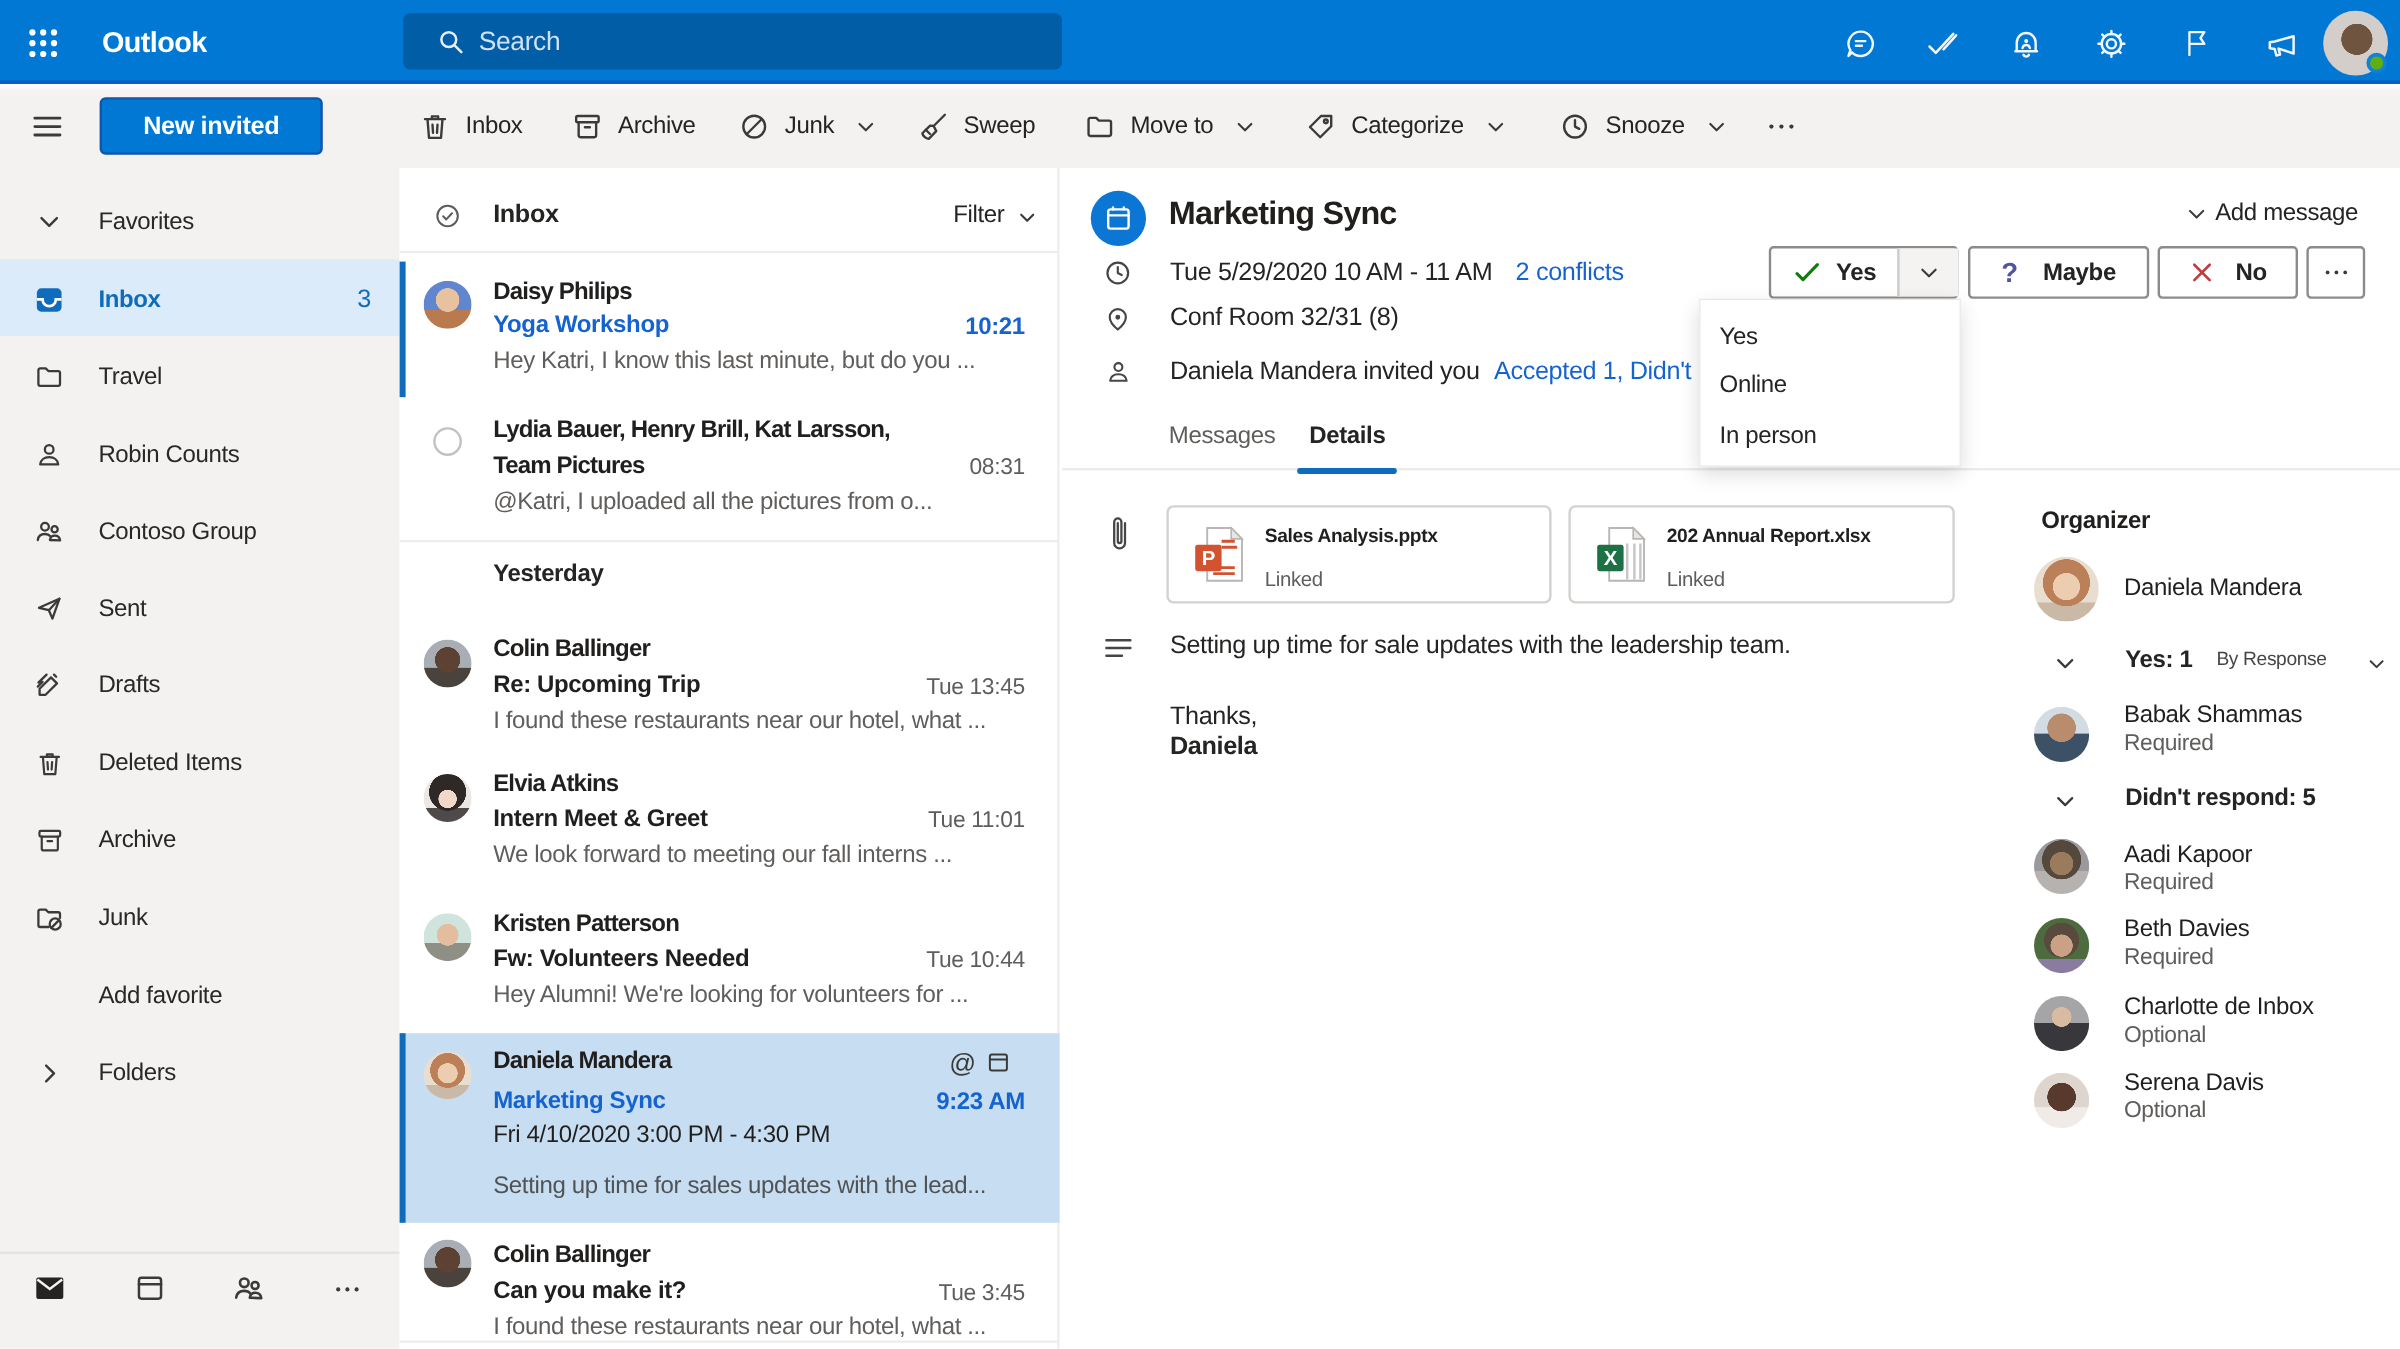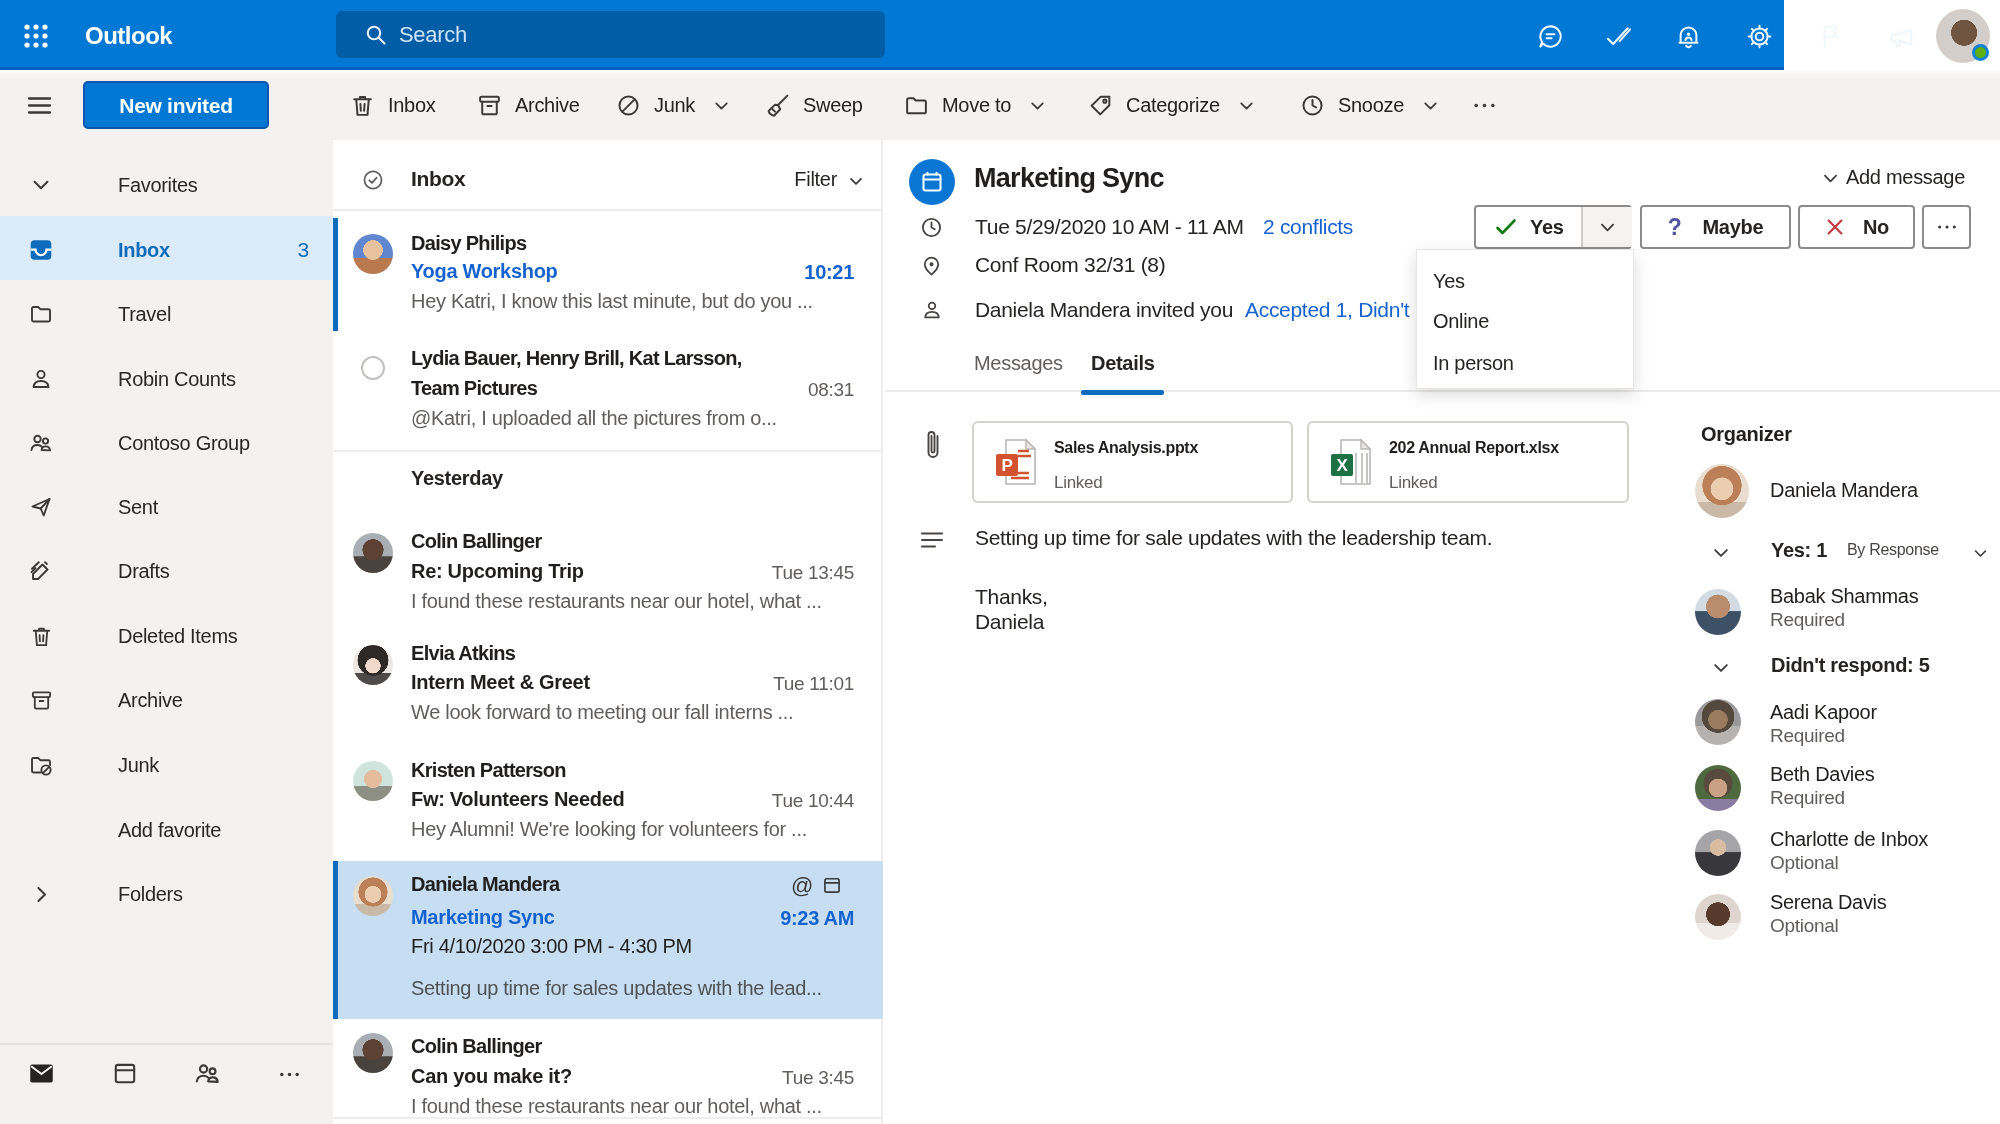--- a/index.html
+++ b/index.html
@@ -2,21 +2,21 @@
 <html><head>
 <meta charset="utf-8">
 <style>
 * { margin:0; padding:0; box-sizing:border-box; }
 html,body { width:2000px; height:1124px; overflow:hidden; }
 body { font-family:"Liberation Sans", sans-serif; color:#252423; background:#fff; letter-spacing:-0.3px; }
 .abs { position:absolute; }
 #stage { position:relative; width:2000px; height:1124px; }
 
 
-#suite { position:absolute; left:0; top:0; width:1784px; height:70px;
+#suite { position:absolute; left:0; top:0; width:2000px; height:70px;
   background:#0078d4; border-bottom:3px solid #0b5fc0; }
 #suite .logo { position:absolute; left:85px; top:22px; color:#fff; font-size:24px;
   font-weight:600; letter-spacing:-0.5px; }
 #search { position:absolute; left:336px; top:11px; width:549px; height:47px;
   background:#005da6; border-radius:6px; }
 #search span { position:absolute; left:63px; top:11px; color:#cfe2f5; font-size:22px; }
 .sic { position:absolute; top:23px; }
 
 
 #cmdbar { position:absolute; left:0; top:70px; width:2000px; height:70px;
@@ -31,21 +31,21 @@
 
 
 #nav { position:absolute; left:0; top:140px; width:333px; height:984px; background:#f3f2f1; }
 #listpane { position:absolute; left:333px; top:140px; width:550px; height:984px; background:#fff;
   border-right:2px solid #f0eeec; }
 #readpane { position:absolute; left:885px; top:140px; width:1115px; height:984px; background:#fff; }
 
 
 .navrow { position:absolute; left:0; width:333px; height:62px; display:flex; align-items:center; }
 .navrow svg, .navrow .ico { position:absolute; left:28px; }
-.navrow .lbl { position:absolute; left:82px; font-size:20px; color:#292827;margin-left:36px; }
+.navrow .lbl { position:absolute; left:82px; font-size:20px; color:#292827; }
 .navrow .cnt { position:absolute; right:24px; font-size:21px; color:#0f6cbd; }
 #navsel { position:absolute; left:0; top:76px; width:333px; height:64px; background:#dcebf9; }
 #navbottom { position:absolute; left:0; top:903px; width:333px; height:81px; border-top:2px solid #e5e3e1; }
 .stripe { position:absolute; left:0; width:5px; background:#0f6cbd; }
 .av { position:absolute; border-radius:50%; }
 .mname { position:absolute; left:78px; font-size:20px; letter-spacing:-0.7px; font-weight:600; color:#201f1e; white-space:nowrap; }
 .msub  { position:absolute; left:78px; font-size:20px; color:#201f1e; white-space:nowrap; }
 .mprev { position:absolute; left:78px; font-size:20px; color:#605e5c; white-space:nowrap; }
 .mtime { position:absolute; right:27px; font-size:19px; color:#605e5c; }
 .blue  { color:#1563cf !important; }
@@ -460,21 +460,21 @@
       </svg>
       <div class="attname">202 Annual Report.xlsx</div>
       <div class="attlink">Linked</div>
     </div>
 
     <svg class="abs" style="left:35px;top:388px;" width="24" height="24" viewBox="0 0 24 24" fill="none" stroke="#484644" stroke-width="2" stroke-linecap="round">
       <path d="M2 5.5h20M2 12h20M2 18.5h13"></path>
     </svg>
     <div class="abs" style="left:90px;top:386px;font-size:21px;">Setting up time for sale updates with the leadership team.</div>
     <div class="abs" style="left:90px;top:445px;font-size:21px;">Thanks,</div>
-    <div class="abs" style="left:90px;top:470px;font-size:21px;">Daniela</div>
+    <div class="abs" style="left:90px;top:470px;font-size:21px;font-weight:bold;">Daniela</div>
 
     <div class="abs orghead" style="left:816px;top:283px;">Organizer</div>
     <div class="av" style="left:810px;top:324px;width:54px;height:54px;background:radial-gradient(circle at 50% 46%,#eccdb0 0 28%,rgba(0,0,0,0) 29%),radial-gradient(circle at 50% 40%,#bc8058 0 46%,rgba(0,0,0,0) 47%),linear-gradient(180deg,#e9ddd0 0 70%,#cbb9a8 71%);"></div>
     <div class="attendee-name" style="top:339px;">Daniela Mandera</div>
 
     <svg class="abs" style="left:826px;top:403px;" width="20" height="20" viewBox="0 0 24 24" fill="none" stroke="#3b3a39" stroke-width="2.2" stroke-linecap="round" stroke-linejoin="round">
         <path d="M5 8.5l7 7 7-7"></path>
       </svg>
     <div class="abs" style="left:886px;top:399px;font-size:20px;font-weight:600;">Yes: 1</div>
     <div class="abs" style="left:962px;top:401px;font-size:16px;color:#484644;">By Response</div>

